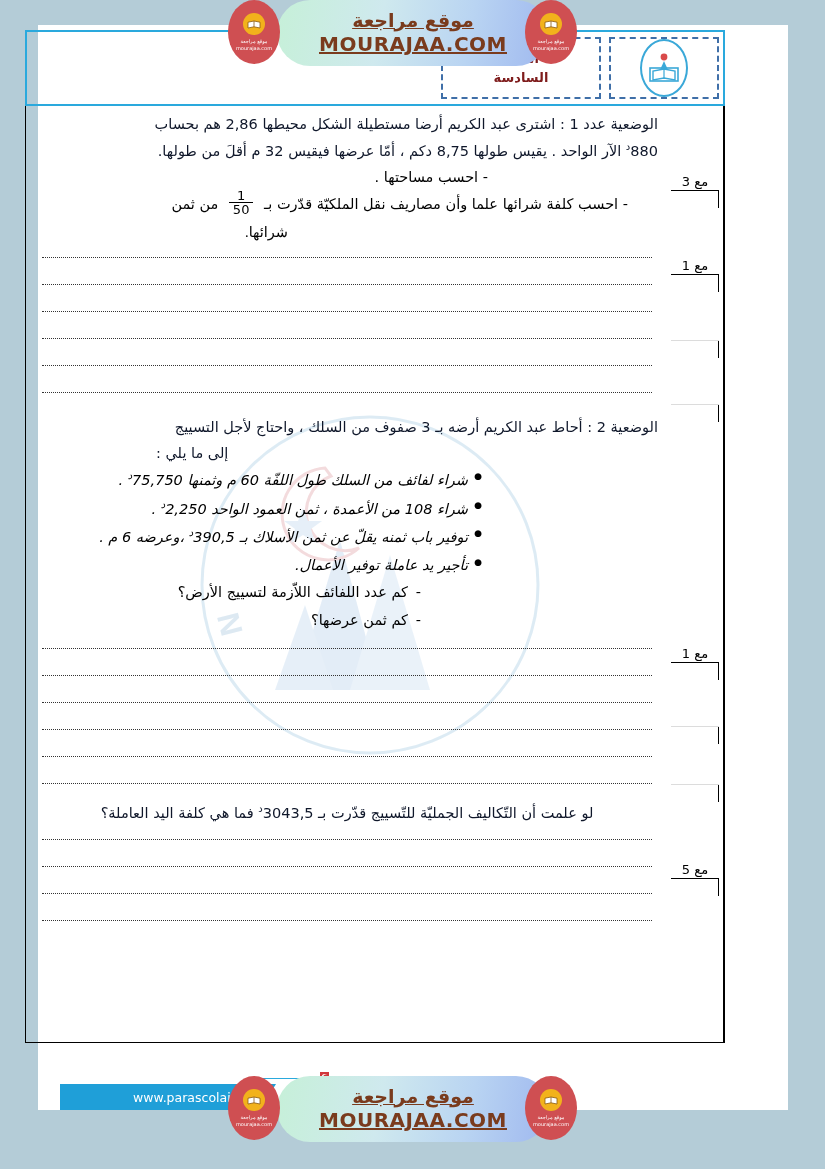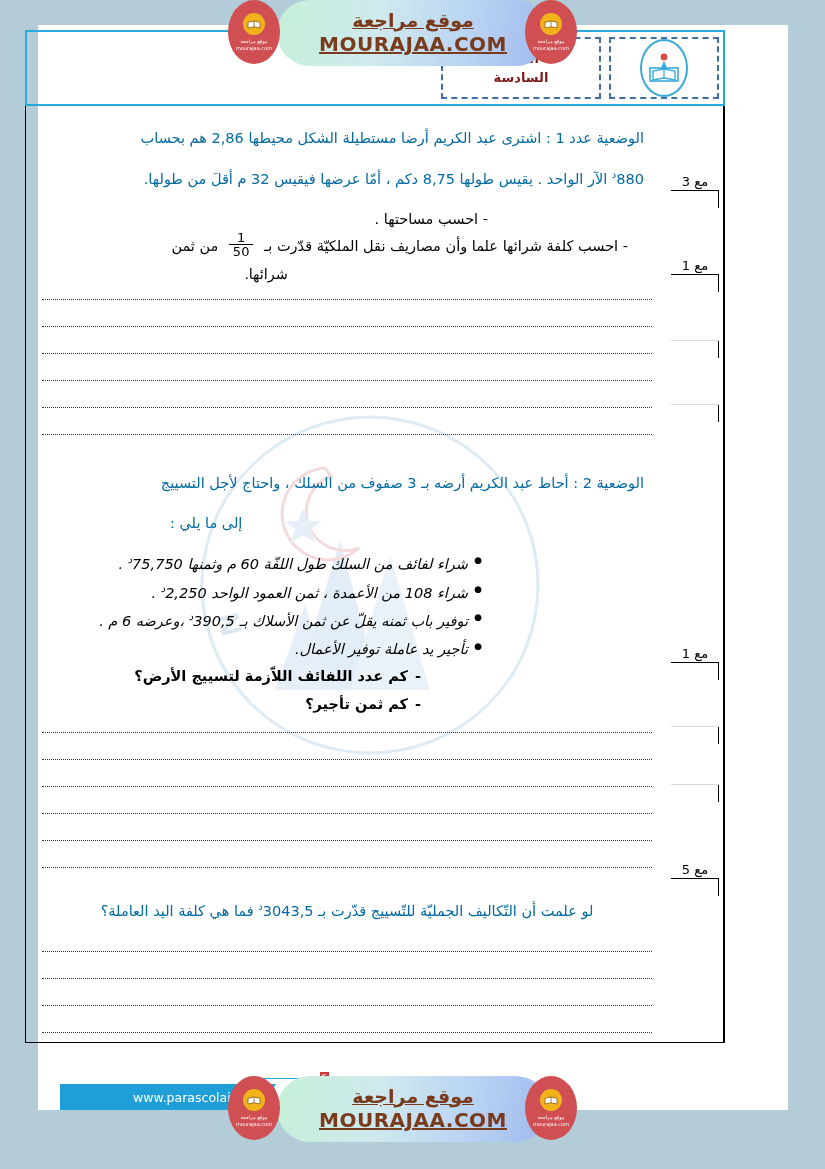--- a/index.html
+++ b/index.html
@@ -145,22 +145,22 @@
   .mark.faint .mark-label span.num,
   .mark.faint .mark-label span.lbl { color: transparent; }
   .mark.half-faint .mark-boxes span:first-child { border-right-color: #000; }
 
   
   .ptext {
     direction: rtl;
     text-align: justify;
     font-size: 14.5px;
     line-height: 1.78;
-    color: #0369a1;
-    margin: 14px;
+    color: #0f172a;
+    margin: 0;
   }
   .right-ind {
     direction: rtl;
     font-size: 14.5px;
     line-height: 1.8;
     margin: 0;
     padding-right: 170px;
   }
   .bullets {
     direction: rtl;
@@ -178,21 +178,20 @@
     right: -14px;
     top: 2px;
   }
   .dashes {
     direction: rtl;
     margin: 0;
     padding: 0 250px 0 0;
     list-style: none;
     font-size: 14.5px;
     line-height: 1.9;
-    font-weight: bold;
   }
   .dashes li { position: relative; white-space: nowrap; }
   .dashes li::before {
     content: "-";
     position: absolute;
     right: -13px;
   }
 
   sup.dinar {
     font-size: 10px;
@@ -487,21 +486,21 @@
 
       <ul class="bullets">
         <li><span>شراء لفائف من السلك طول اللفّة 60 م وثمنها 75,750</span><sup class="dinar">د</sup> <span>.</span></li>
         <li><span>شراء 108 من الأعمدة ، ثمن العمود الواحد 2,250</span><sup class="dinar">د</sup> <span>.</span></li>
         <li><span>توفير باب ثمنه يقلّ عن ثمن الأسلاك بـ 390,5</span><sup class="dinar">د</sup> <span>،وعرضه 6 م .</span></li>
         <li><span>تأجير يد عاملة توفير الأعمال.</span></li>
       </ul>
 
       <ul class="dashes">
         <li>كم عدد اللفائف اللاّزمة لتسييج الأرض؟</li>
-        <li>كم ثمن تأجير؟</li>
+        <li>كم ثمن عرضها؟</li>
       </ul>
 
       <div style="height:14px"></div>
       <div class="dotline"></div>
       <div style="height:26px"></div>
       <div class="dotline"></div>
       <div style="height:26px"></div>
       <div class="dotline"></div>
       <div style="height:26px"></div>
       <div class="dotline"></div>

